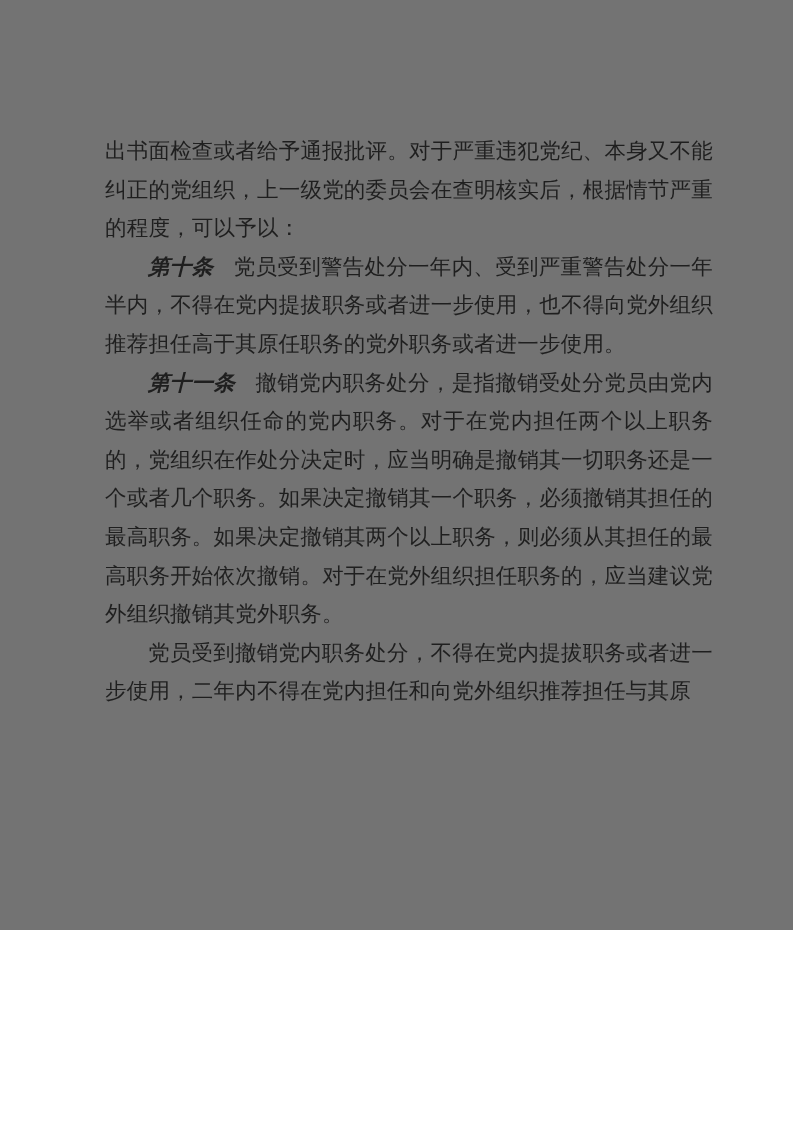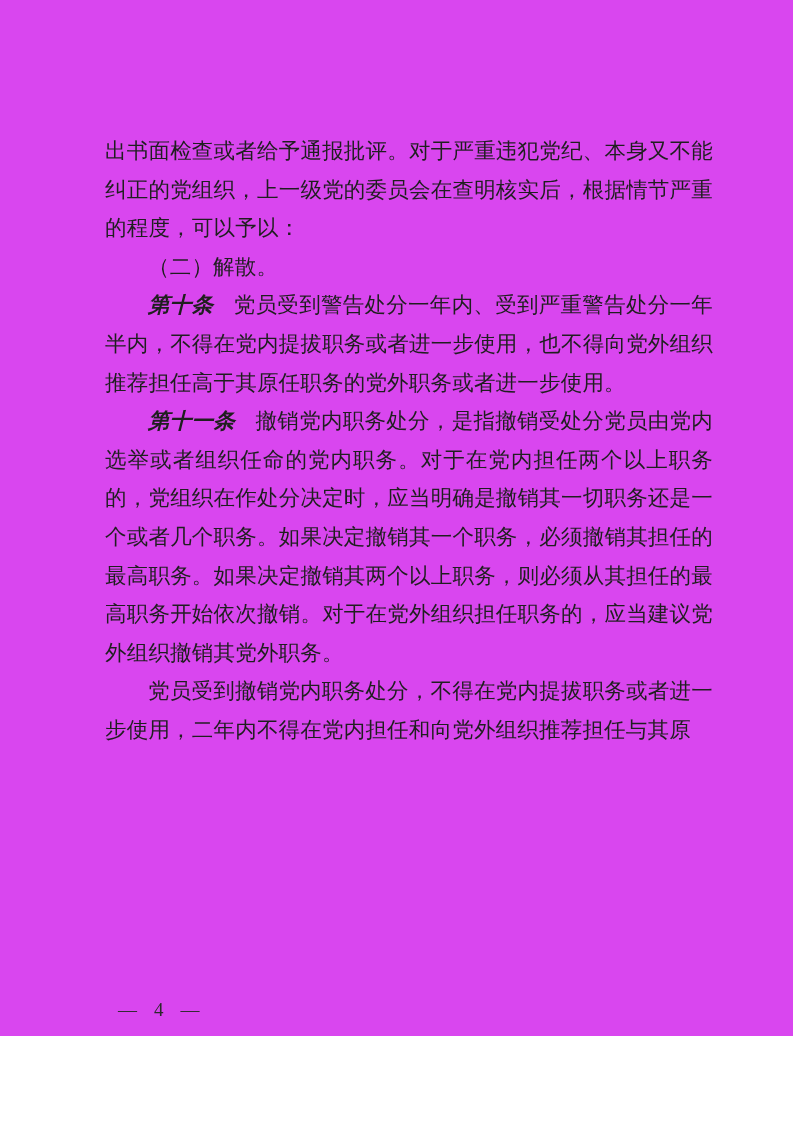--- a/index.html
+++ b/index.html
@@ -3,22 +3,22 @@
 <meta charset="utf-8">
 <style>
   html, body {
     margin: 0;
     padding: 0;
     background: #ffffff;
   }
   .page {
     position: relative;
     width: 793px;
-    height: 1036px;
-    background: #d946ef;
+    height: 930px;
+    background: #737373;
     overflow: hidden;
     font-family: "Liberation Serif", "DejaVu Serif", serif;
     color: #1f1f1f;
   }
   .content {
     position: absolute;
     left: 105px;
     top: 132px;
     width: 608px;
     font-size: 21.5px;
@@ -59,21 +59,20 @@
 </style>
 </head>
 <body>
 
 <div class="page">
 
   <div class="content">
     <p><span class="para-text">出书面检查或者给予通报批评。对于严重违犯党纪、本身又不能纠正的党组织，上一级党的委员会在查明核实后，根据情节严重的程度，可以予以：</span></p>
 
 
-    <p class="indent"><span class="para-text">（二）解散。</span></p>
 
     <p class="indent"><span class="lead">第十条</span><span class="para-text">党员受到警告处分一年内、受到严重警告处分一年半内，不得在党内提拔职务或者进一步使用，也不得向党外组织推荐担任高于其原任职务的党外职务或者进一步使用。</span></p>
 
     <p class="indent"><span class="lead">第十一条</span><span class="para-text">撤销党内职务处分，是指撤销受处分党员由党内选举或者组织任命的党内职务。对于在党内担任两个以上职务的，党组织在作处分决定时，应当明确是撤销其一切职务还是一个或者几个职务。如果决定撤销其一个职务，必须撤销其担任的最高职务。如果决定撤销其两个以上职务，则必须从其担任的最高职务开始依次撤销。对于在党外组织担任职务的，应当建议党外组织撤销其党外职务。</span></p>
 
 
     <p class="indent"><span class="para-text">党员受到撤销党内职务处分，不得在党内提拔职务或者进一步使用，二年内不得在党内担任和向党外组织推荐担任与其原</span></p>
   </div>
 
   <div class="footer">

